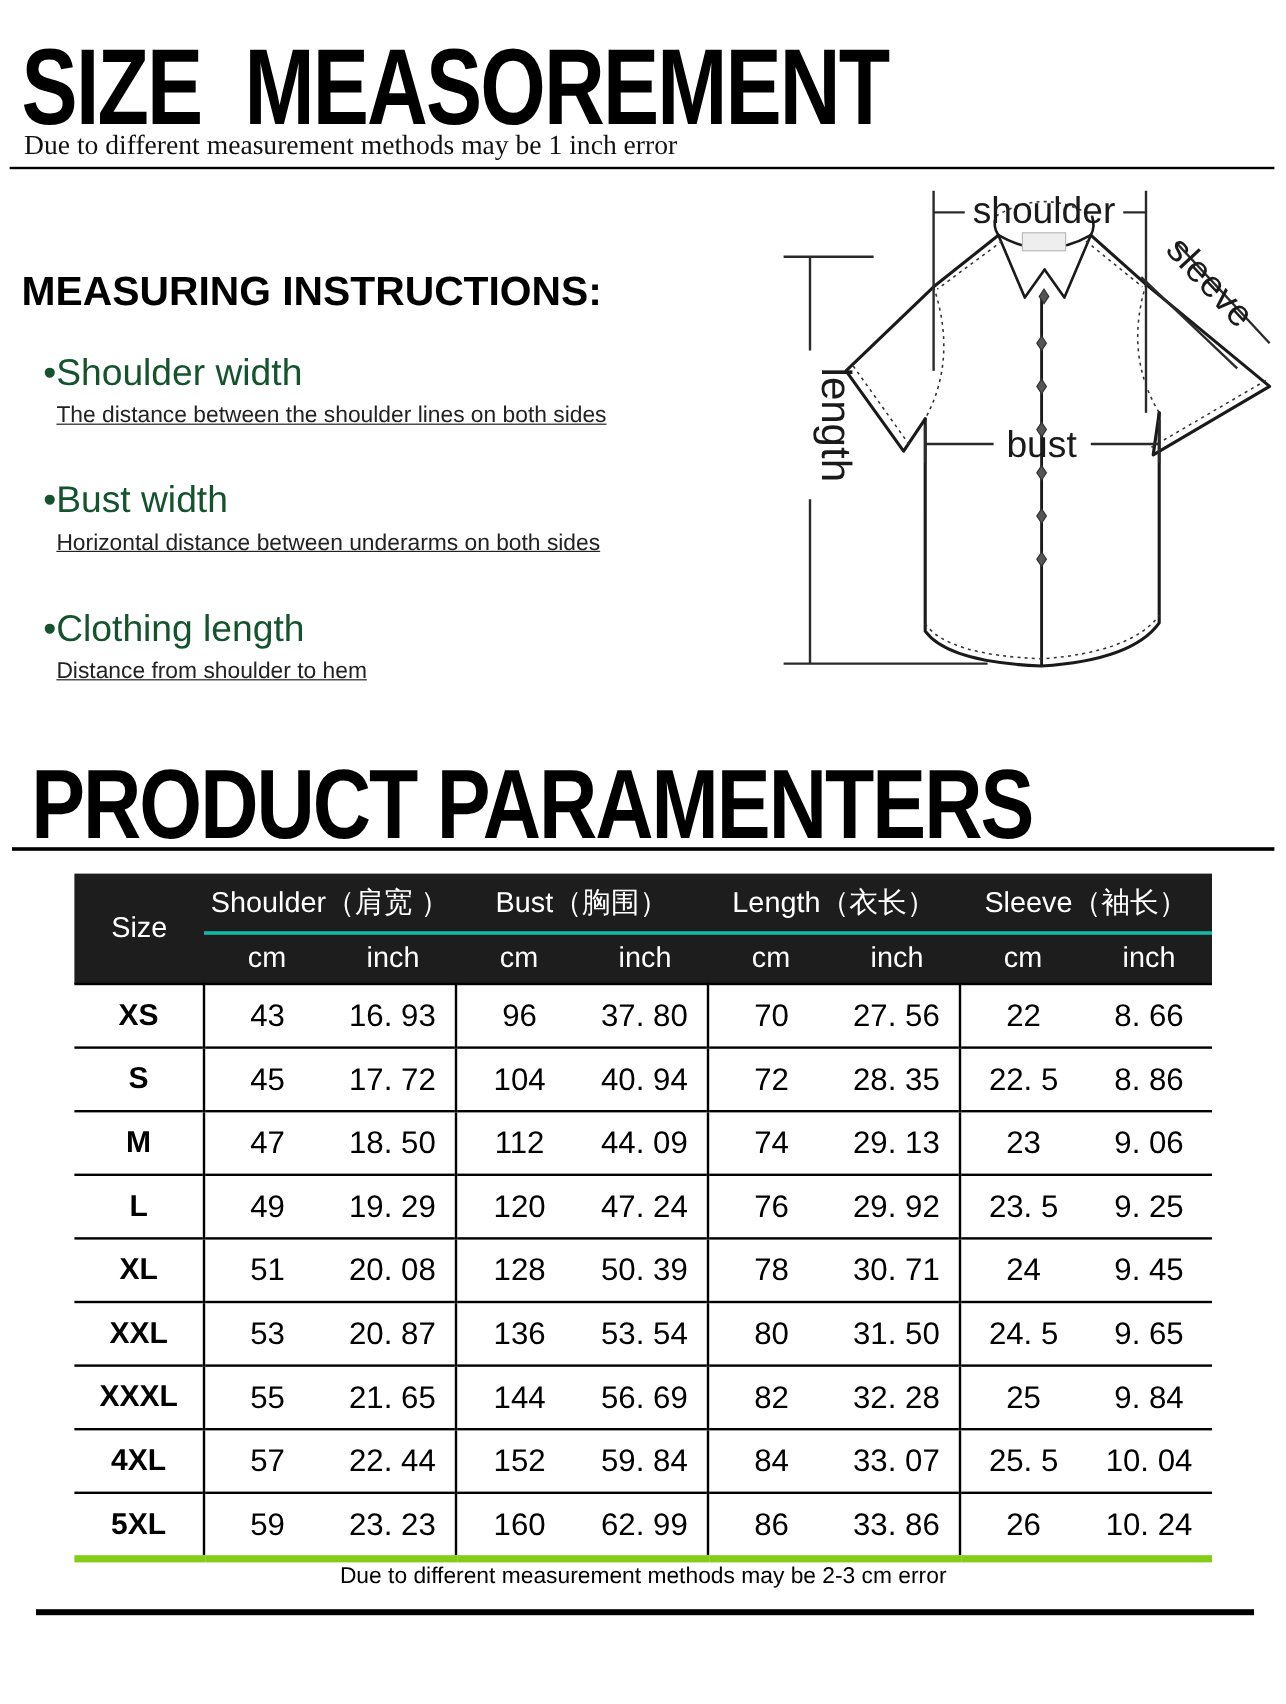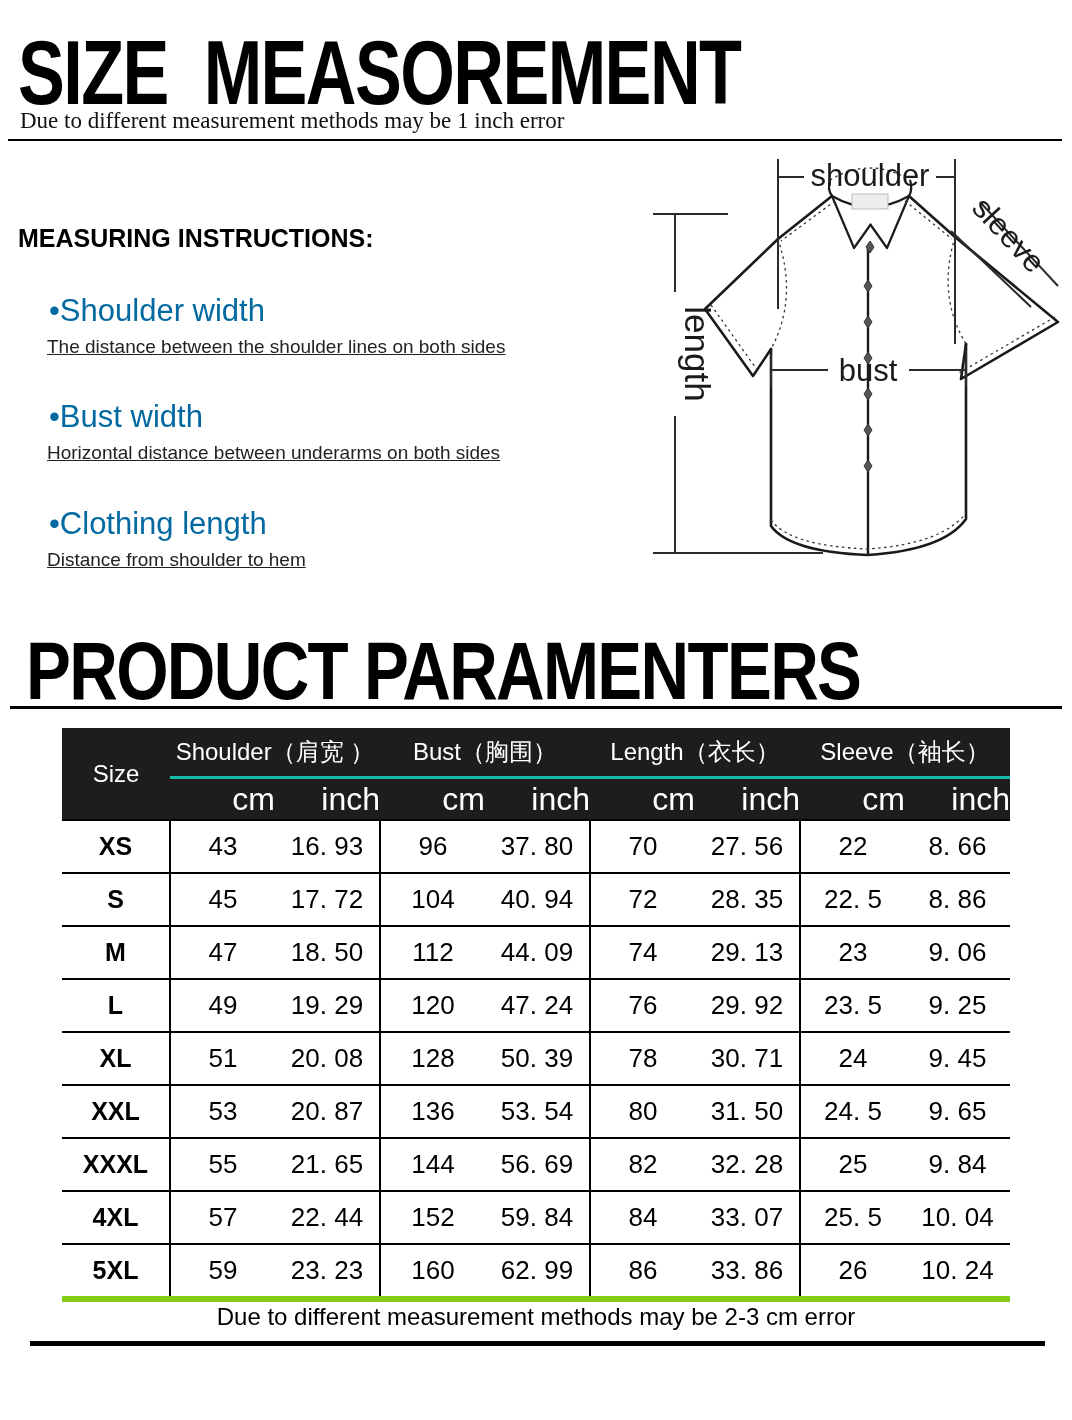--- a/index.html
+++ b/index.html
@@ -7,51 +7,51 @@
         font-family:"Liberation Sans",sans-serif;color:#000;}
 
   
   .big-head{position:absolute;left:18px;top:28px;font-size:90px;font-weight:700;
             letter-spacing:-2px;transform:scaleX(0.78);transform-origin:left top;
             white-space:pre;color:#000;line-height:1;}
   .subtitle{position:absolute;left:20px;top:108px;font-family:"Liberation Serif",serif;
             font-size:23px;color:#111;}
   .rule-top{position:absolute;left:8px;top:139px;width:1054px;height:2px;background:#000;}
 
-  .instr-head{position:absolute;left:18px;top:224px;font-size:25px;font-weight:700;color:#000;}
+  .instr-head{position:absolute;left:18px;top:224px;font-size:34px;font-weight:700;color:#000;}
   .instr-item{position:absolute;left:36px;width:580px;}
-  .instr-term{font-size:31px;font-weight:400;color:#0369a1;line-height:38px;margin-left:13px;}
+  .instr-term{font-size:31px;font-weight:400;color:#14532d;line-height:38px;}
   .instr-desc{font-size:19px;color:#222;padding-left:11px;line-height:26px;margin-top:4px;text-decoration:underline;}
 
   .sec2-head{position:absolute;left:26px;top:630px;font-size:82px;font-weight:700;
              letter-spacing:-2px;transform:scaleX(0.82);transform-origin:left top;
              white-space:pre;color:#000;line-height:1;}
   .rule-sec2{position:absolute;left:10px;top:706px;width:1052px;height:3px;background:#000;}
 
   
   .diagram{position:absolute;left:628px;top:144px;width:444px;height:452px;}
 
   
   .size-table{position:absolute;left:62px;top:728px;width:948px;border-collapse:collapse;
               table-layout:fixed;}
   .size-table th,.size-table td{padding:0;text-align:center;vertical-align:middle;
               font-family:"Liberation Sans",sans-serif;}
   thead th{background:#1d1d1d;color:#fff;font-weight:400;}
   .group-row th{height:48px;font-size:24px;}
   .group-row th.grp{border-bottom:3px solid #14b8a6;}
-  .unit-row th{height:40px;font-size:32px;text-align:right;}
+  .unit-row th{height:40px;font-size:24px;}
   .size-head{font-size:26px;margin-top:20px;}
   tbody td{height:51px;font-size:26px;color:#000;background:#fff;}
   tbody td.size-col{font-weight:700;font-size:25px;}
   tbody tr td{border-top:2px solid #000;}
   tbody tr:last-child td{border-bottom:6px solid #84cc16;}
   td.vline,th.vline{border-right:2.5px solid #000;}
 
   .foot-note{position:absolute;left:0;top:1303px;width:1072px;text-align:center;
-             font-size:24px;color:#000;}
+             font-size:19px;color:#000;}
   .bottom-bar{position:absolute;left:30px;top:1341px;width:1015px;height:5px;background:#000;}
 </style>
 </head>
 <body>
 
 <div id="page">
 
   <div class="big-head">SIZE  MEASOREMENT</div>
   <div class="subtitle">Due to different measurement methods may be 1 inch error</div>
   <div class="rule-top"></div>

